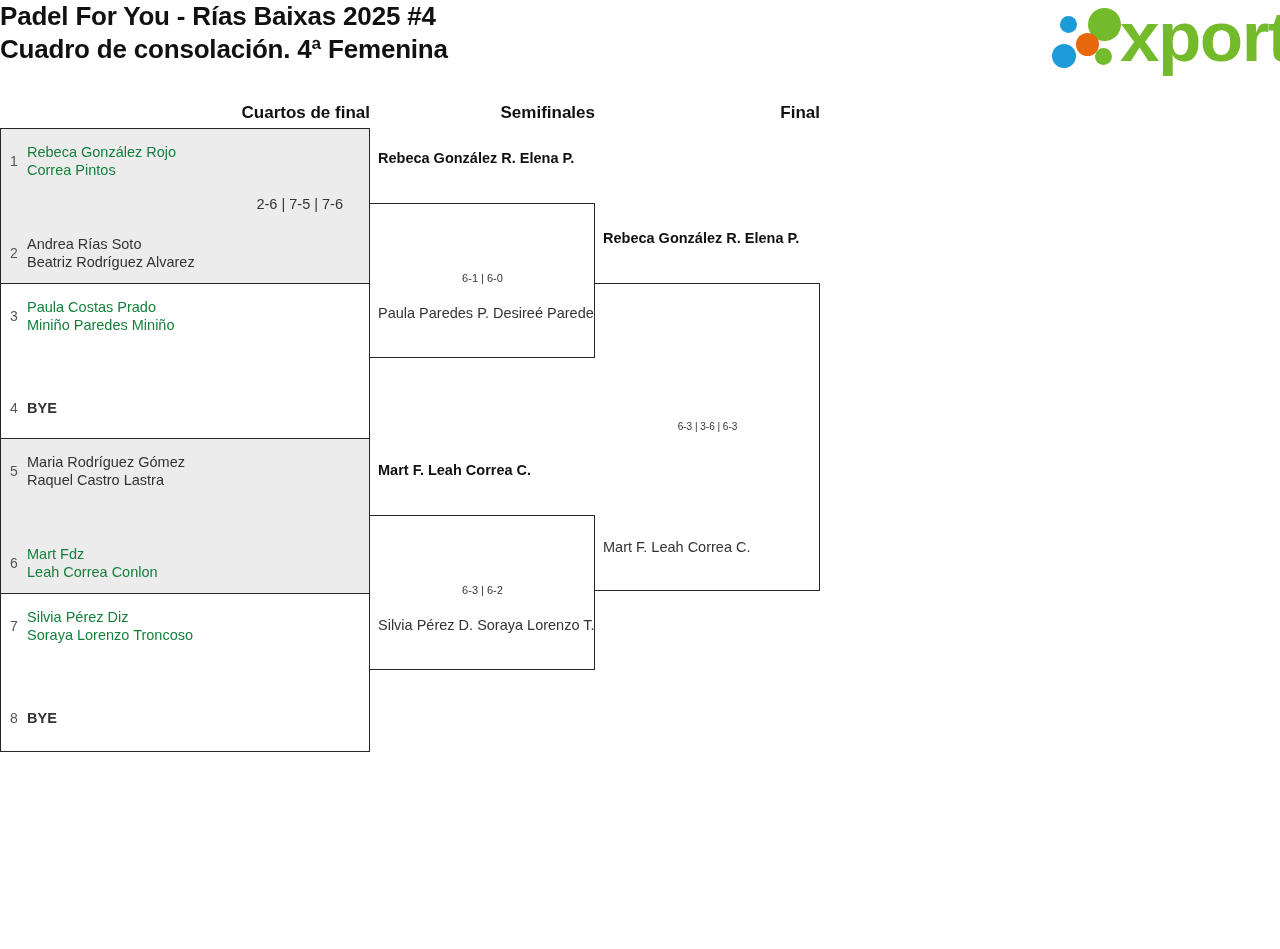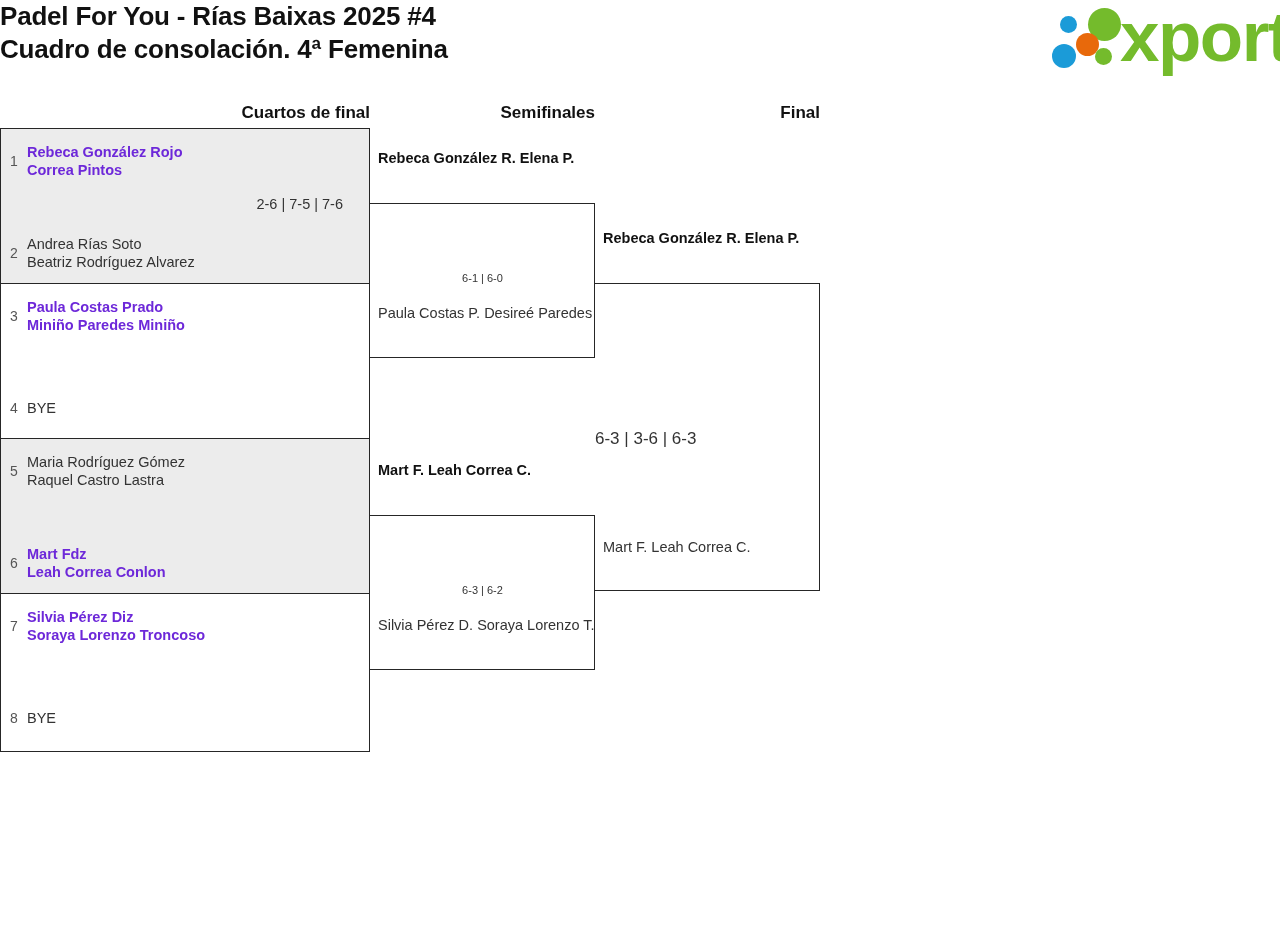--- a/index.html
+++ b/index.html
@@ -131,25 +131,25 @@
     color: #555555;
     font-weight: 400;
   }
   .team {
     font-size: 14.5px;
     line-height: 18px;
     color: #333333;
     white-space: nowrap;
   }
   .team.winner {
-    color: #6d28d9;
-    font-weight: 700;
+    color: #15803d;
+    font-weight: 400;
   }
   .team .p1, .team .p2 { display: block; }
-  .team.bye { font-weight: 400; color: #333333; }
+  .team.bye { font-weight: 700; color: #333333; }
 
   .qf-score {
     position: absolute;
     left: 26px;
     top: 67px;
     width: 316px;
     text-align: right;
     font-size: 14.5px;
     color: #333333;
     white-space: nowrap;
@@ -209,24 +209,24 @@
     color: #333333;
     white-space: nowrap;
   }
   .final-label.winner { color: #111111; font-weight: 700; }
   .final-label.top    { top: -55px; }
   .final-label.bottom { top: 254px; }
   #final-score {
     position: absolute;
     left: 0; top: 235px;
     width: 225px;
-    font-size: 17px;
-    color: #333333;
-    white-space: nowrap;
-    margin-top: 8px;
+    text-align: center;
+    font-size: 10px;
+    color: #333333;
+    white-space: nowrap;
   }
   
   #final-score { top: 137px; }
 </style>
 </head>
 <body>
 
 <div id="header">
 
   <div id="title-block">
@@ -328,21 +328,21 @@
 
   </div>
 
   <div class="sf-box" id="sf-box-0">
     <div class="sf-label top winner">
       <span class="p1">Rebeca González R.</span>
       <span class="p2">Elena P.</span>
     </div>
     <div class="sf-score">6-1 | 6-0</div>
     <div class="sf-label bottom">
-      <span class="p1">Paula Costas P.</span>
+      <span class="p1">Paula Paredes P.</span>
       <span class="p2">Desireé Paredes M.</span>
     </div>
   </div>
 
   <div class="sf-box" id="sf-box-1">
     <div class="sf-label top winner">
       <span class="p1">Mart F.</span>
       <span class="p2">Leah Correa C.</span>
     </div>
     <div class="sf-score">6-3 | 6-2</div>

